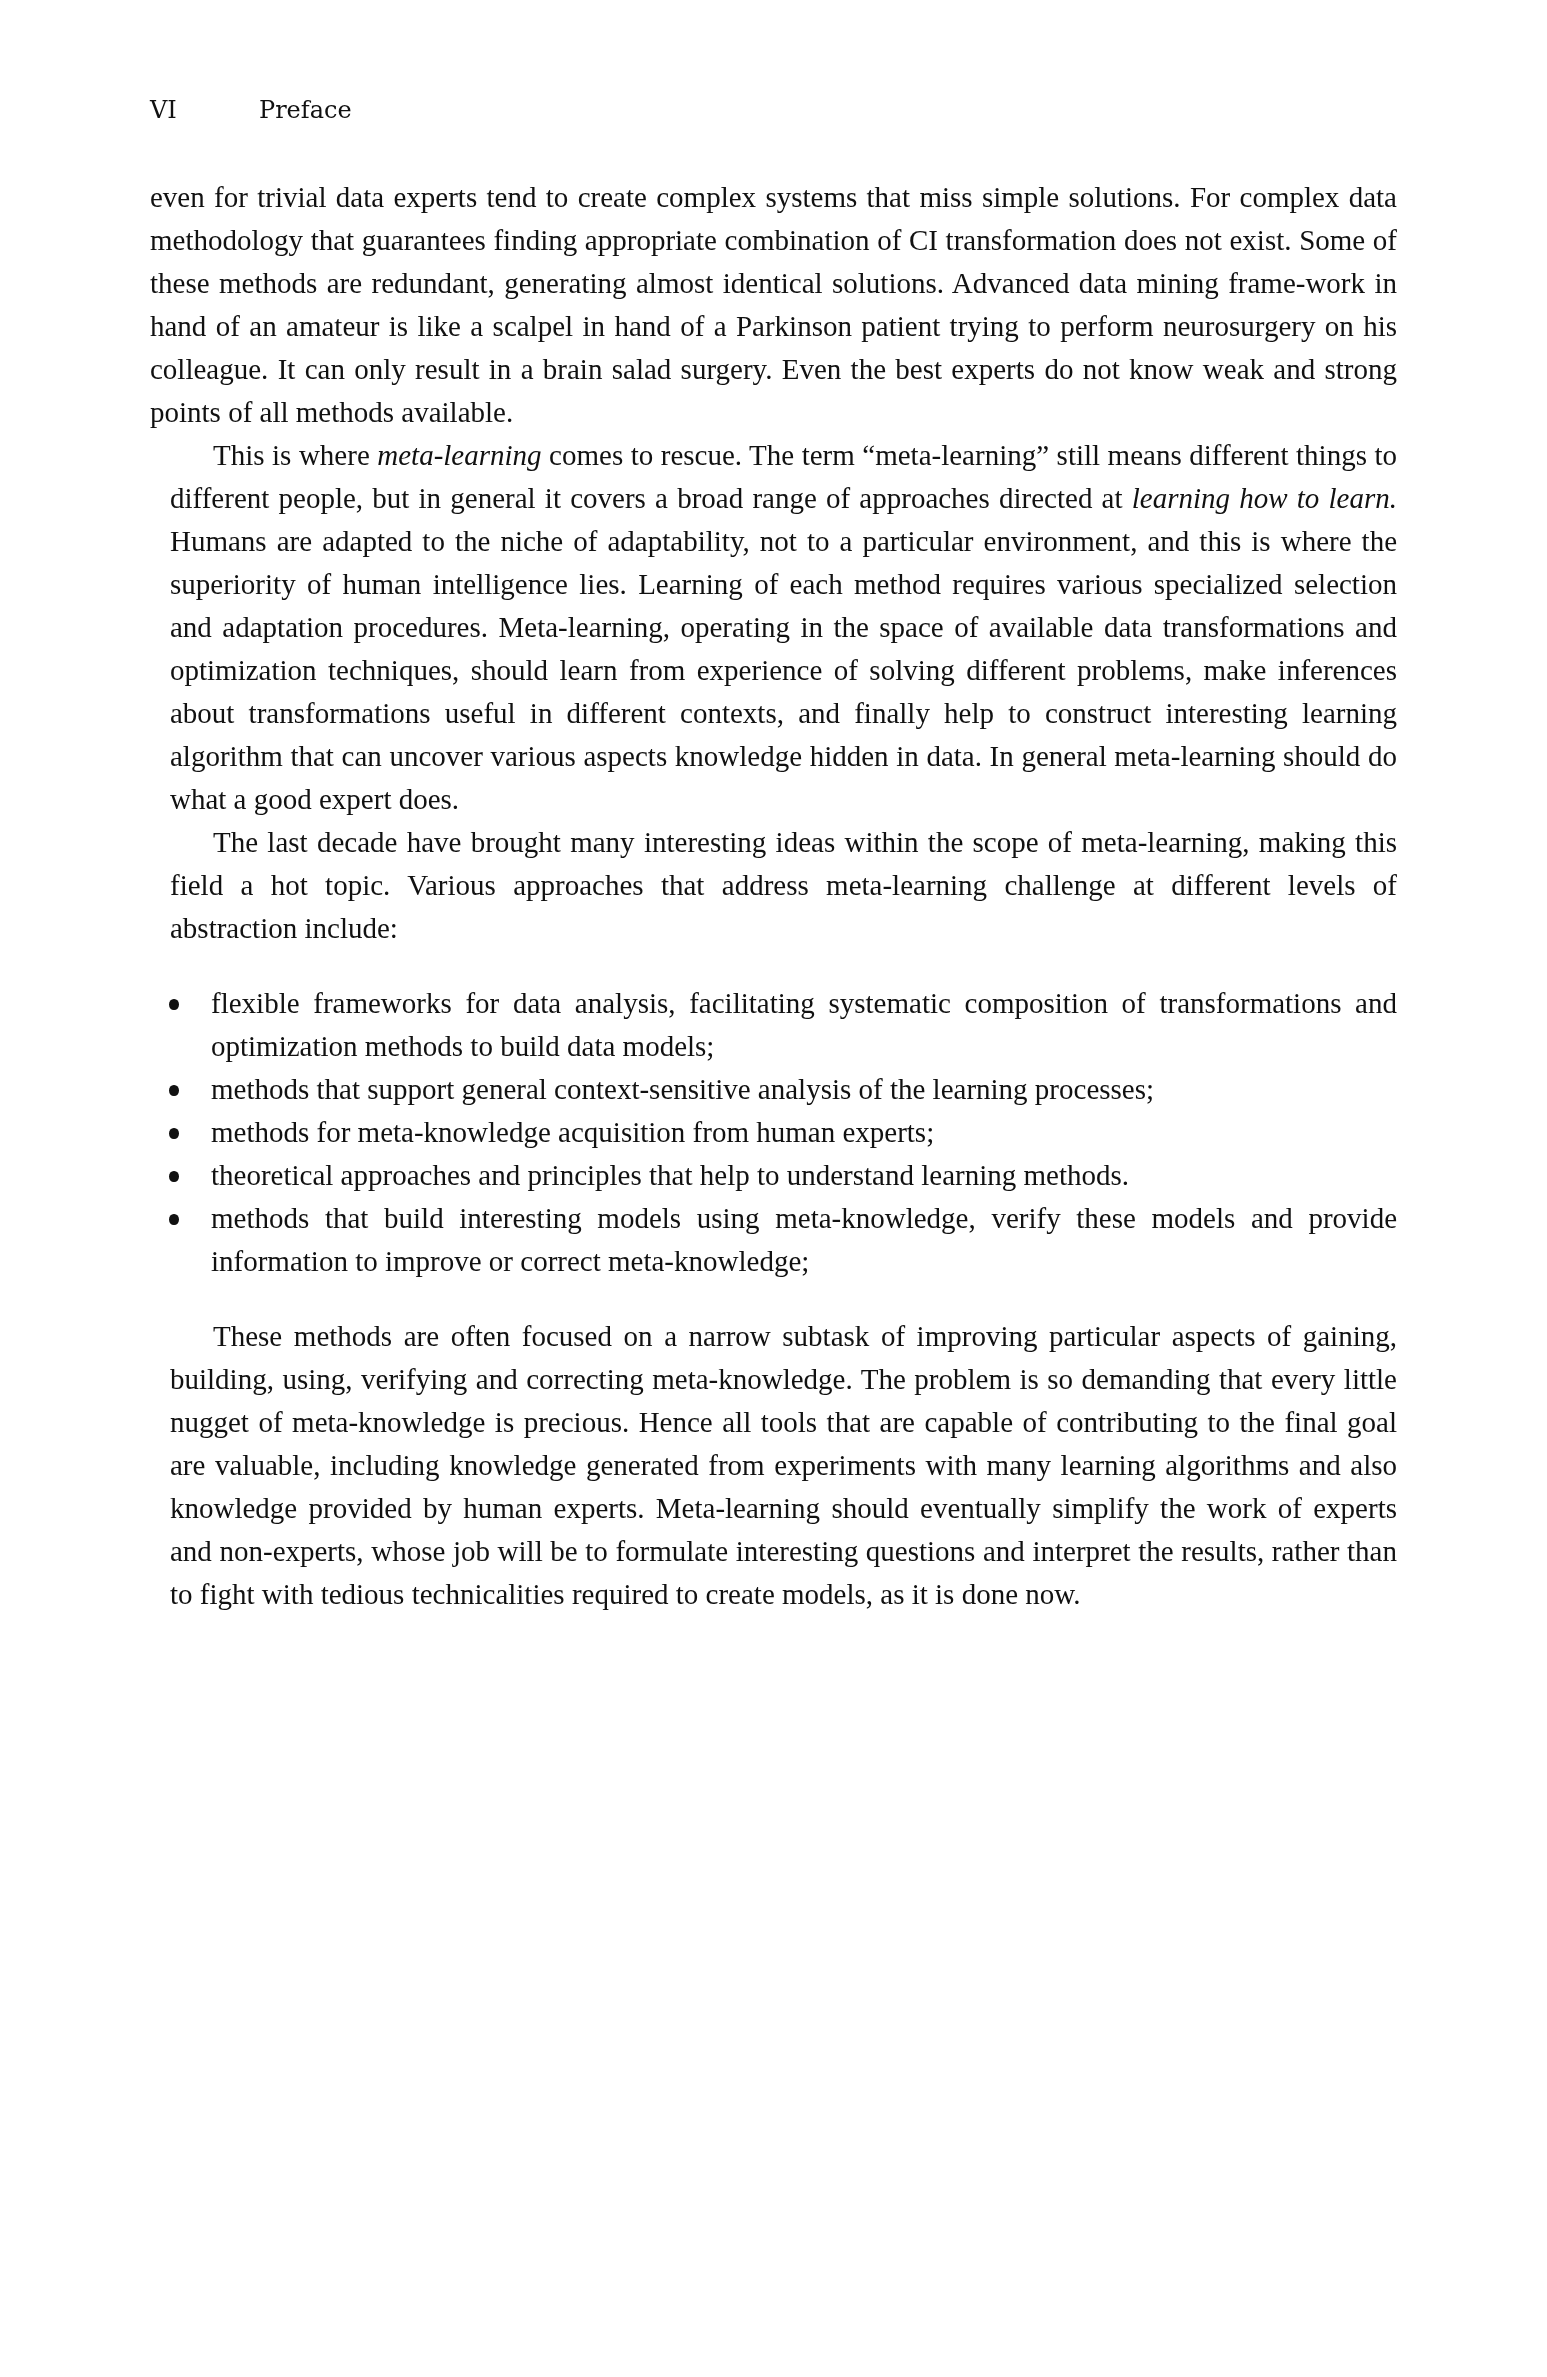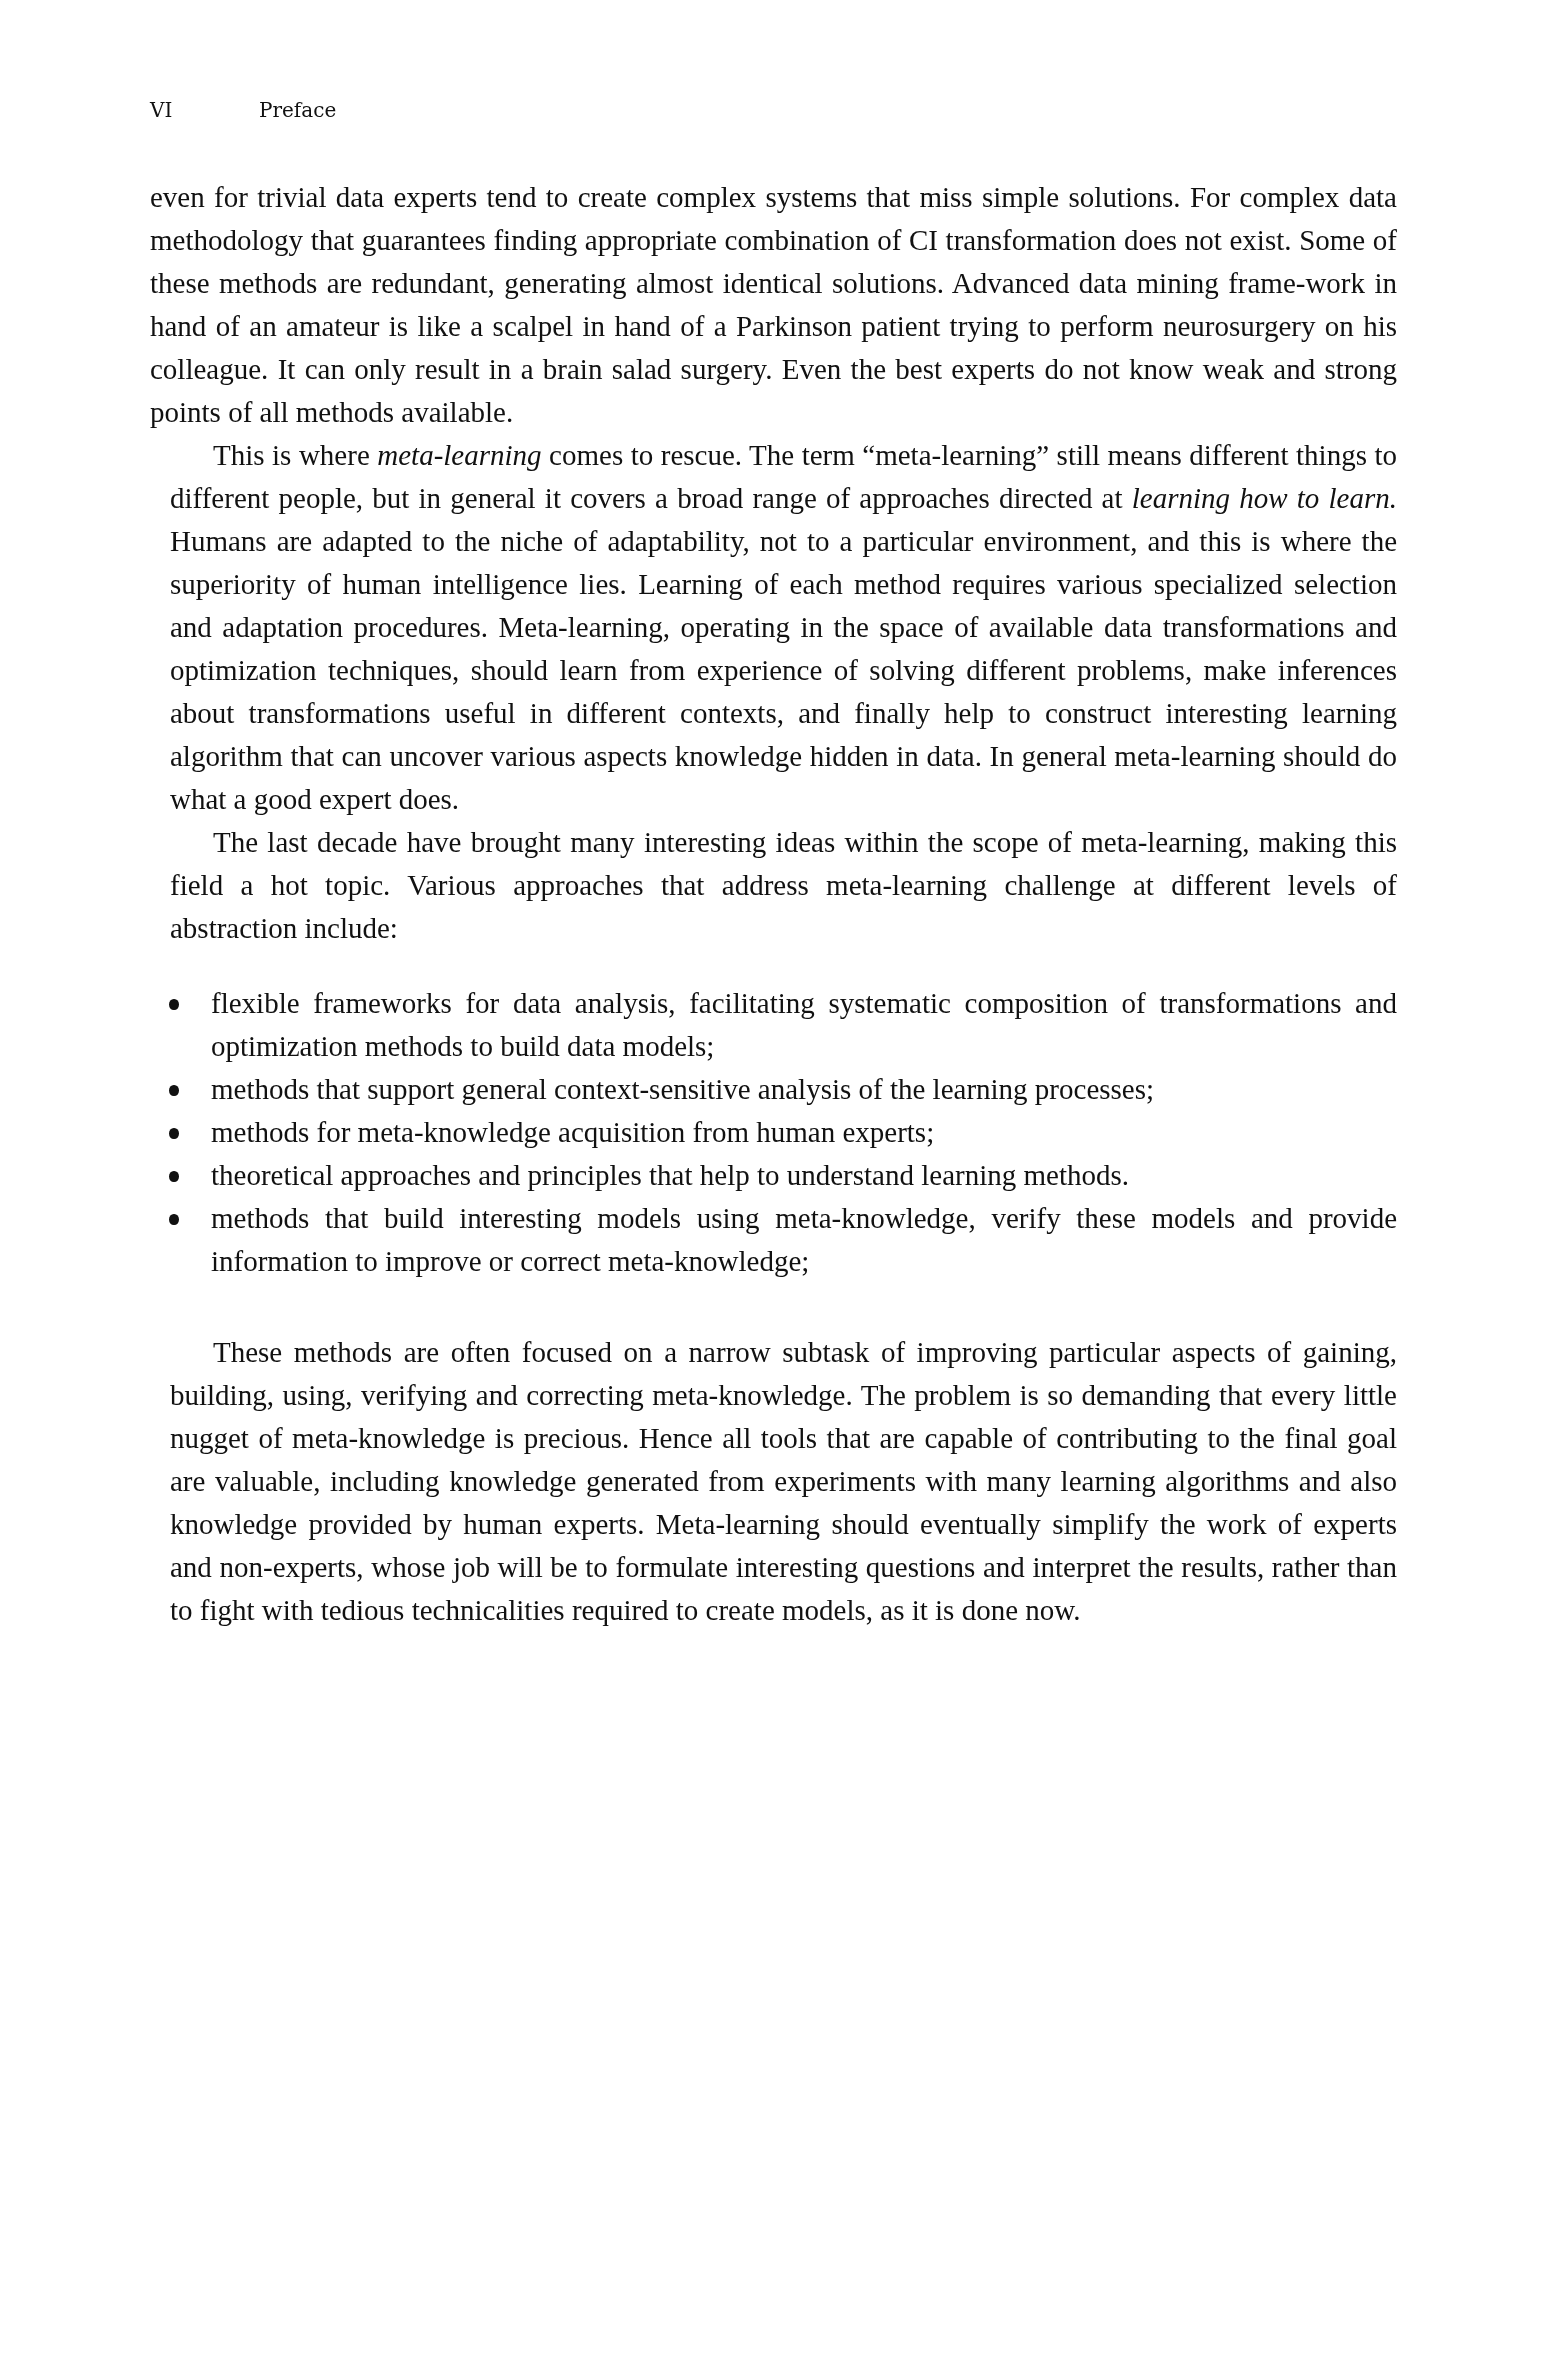--- a/index.html
+++ b/index.html
@@ -4,33 +4,33 @@
 <style>
   html, body { margin: 0; padding: 0; background: #ffffff; }
   body { width: 1547px; height: 2377px; position: relative; overflow: hidden; }
   .page {
     position: absolute; left: 150px; top: 0; width: 1247px;
     font-family: "DejaVu Serif", "Liberation Serif", serif;
     color: #111111;
   }
   .running-head {
     position: absolute; top: 93px; left: 0;
-    font-size: 20px; line-height: 35px; white-space: nowrap;
+    font-size: 24px; line-height: 35px; white-space: nowrap;
   }
   .running-head .num { display: inline-block; width: 109px; }
   .body {
     position: absolute; top: 176px; left: 0; width: 1247px;
     font-size: 29px; line-height: 43px;
     text-align: justify; hyphens: manual;
     font-family: "Liberation Serif", serif;
   }
   .body p { margin: 0; }
   .body p.indent { text-indent: 43px; margin-left: 20px; }
   .body em { font-style: italic; }
-  ul.bullets { list-style: none; margin: 32px 0 48px 0; padding: 0; }
+  ul.bullets { list-style: none; margin: 32px 0 32px 0; padding: 0; }
   ul.bullets li { position: relative; padding-left: 61px; }
   ul.bullets li .dot {
     position: absolute; left: 19px; top: 17.3px;
     width: 9.5px; height: 11.2px; border-radius: 50%; background: #111;
   }
 </style>
 </head>
 <body>
 
 <div class="page">

